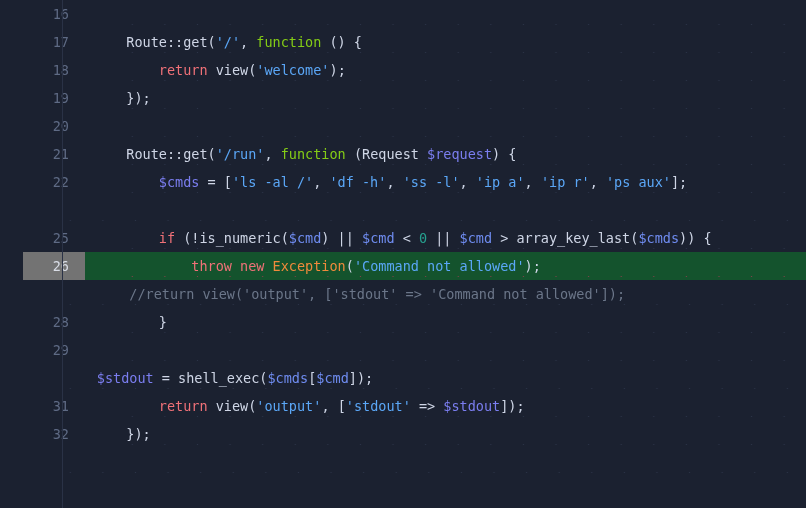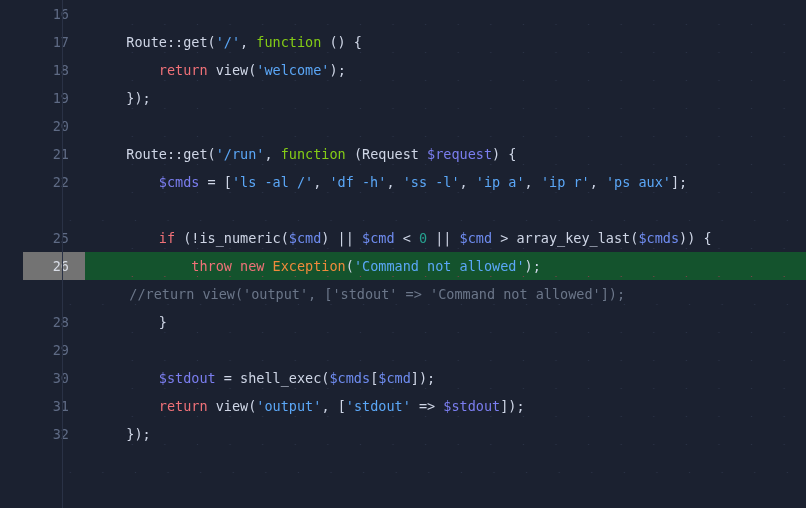--- a/index.html
+++ b/index.html
@@ -143,21 +143,20 @@
       </div>
       <div class="code-line">
         <div class="gutter">28</div>
         <div class="code"><span class="t-plain">      }</span></div>
       </div>
       <div class="code-line">
         <div class="gutter">29</div>
         <div class="code"></div>
       </div>
       <div class="code-line">
-        <div class="gutter">30</div>
         <div class="code"><span class="t-plain">      </span><span class="t-var">$stdout</span><span class="t-plain"> = shell_exec(</span><span class="t-var2">$cmds</span><span class="t-plain">[</span><span class="t-var2">$cmd</span><span class="t-plain">]);</span></div>
       </div>
       <div class="code-line">
         <div class="gutter">31</div>
         <div class="code"><span class="t-plain">      </span><span class="t-kw">return</span><span class="t-plain"> view(</span><span class="t-str">'output'</span><span class="t-plain">, [</span><span class="t-str">'stdout'</span><span class="t-plain"> =&gt; </span><span class="t-var">$stdout</span><span class="t-plain">]);</span></div>
       </div>
       <div class="code-line">
         <div class="gutter">32</div>
         <div class="code"><span class="t-plain">  });</span></div>
       </div>

